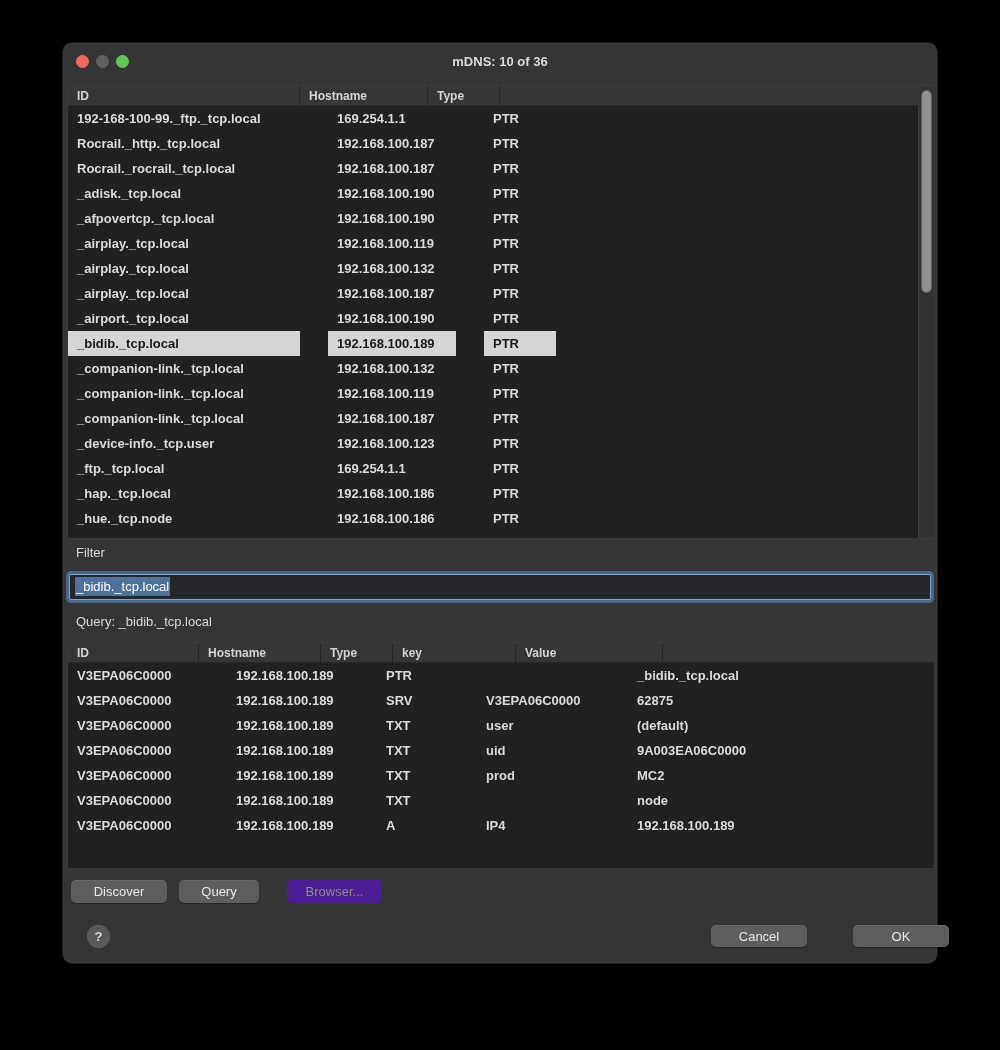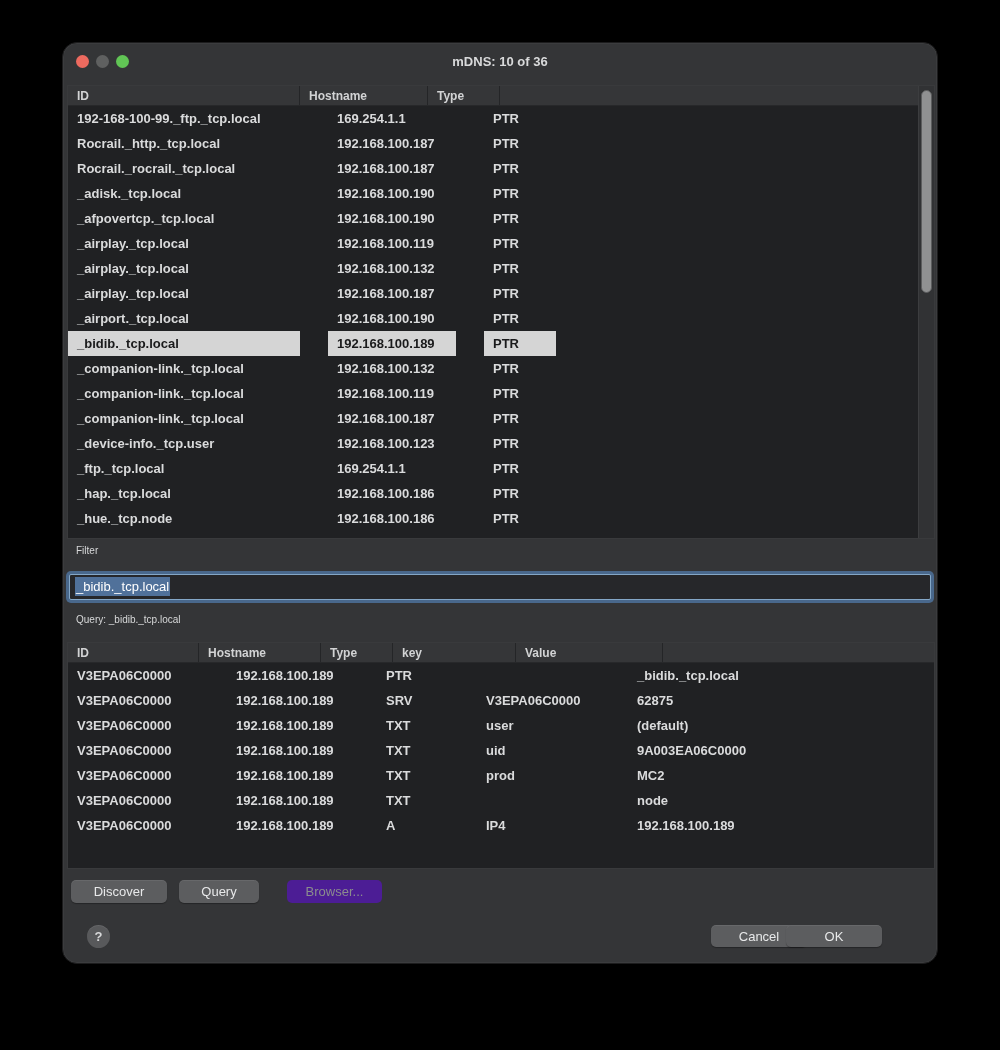--- a/index.html
+++ b/index.html
@@ -1,21 +1,21 @@
 <!DOCTYPE html>
 <html style="--selection: #50719a; --focus-ring: #49688c; --row-highlight: #d5d5d5; --close: #ed6a5f; --minimize: #5f6060; --zoom: #61c555;"><head>
 <meta charset="utf-8">
 <style>
   :root{
     --selection:#50719a; --focus-ring:#49688c; --row-highlight:#d5d5d5;
     --close:#ed6a5f; --minimize:#5f6060; --zoom:#61c555;
   }
   *{margin:0;padding:0;box-sizing:border-box;}
   html,body{width:1000px;height:1050px;background:#000;font-family:"Liberation Sans","DejaVu Sans",sans-serif;overflow:hidden;}
-  .window{position:absolute;left:62px;top:42px;width:876px;height:922px;background:#343537;border-radius:15px;border:1px solid #1c1c1d;box-shadow:0 25px 60px rgba(0,0,0,.75), inset 0 0 0 1px rgba(255,255,255,.04);padding-left:20px;}
+  .window{position:absolute;left:62px;top:42px;width:876px;height:922px;background:#343537;border-radius:10px;border:1px solid #1c1c1d;box-shadow:0 25px 60px rgba(0,0,0,.75), inset 0 0 0 1px rgba(255,255,255,.04);padding-left:20px;}
   .titlebar{position:absolute;left:0;top:0;width:100%;height:38px;border-radius:10px 10px 0 0;}
   .lights{position:absolute;left:13px;top:12px;display:flex;gap:7px;}
   .light{width:13px;height:13px;border-radius:50%;}
   .light.close{background:var(--close);}
   .light.min{background:var(--minimize);}
   .light.zoom{background:var(--zoom);}
   .title{position:absolute;left:0;right:0;top:11px;text-align:center;font-size:13px;font-weight:bold;color:#d9dadb;}
   .tbl{position:absolute;background:#202123;border:1px solid #393a3c;font-weight:bold;}
   .thead{display:flex;height:20px;background:#353638;border-bottom:1px solid #27282a;}
   .th{flex:none;padding:3px 0 0 9px;font-size:12px;color:#d2d3d4;border-right:1px solid #242527;white-space:nowrap;overflow:hidden;}
@@ -23,21 +23,21 @@
   .tbody{position:relative;}
   .row{display:flex;height:25px;align-items:center;gap:28px;}
   .cell{flex:none;padding-left:9px;font-size:13px;color:#dadbdc;white-space:nowrap;overflow:hidden;height:25px;line-height:25px;}
   .row.sel .cell{background:var(--row-highlight);color:#1a1a1b;}
   
   .t1 .c0{width:232px;} .t1 .c1{width:128px;} .t1 .c2{width:72px;}
   
   .t2 .c0{width:131px;} .t2 .c1{width:122px;} .t2 .c2{width:72px;} .t2 .c3{width:123px;} .t2 .c4{width:147px;}
   .scrollbar{position:absolute;right:0;top:0;width:16px;height:100%;background:#313234;border-left:1px solid #3c3d3f;}
   .thumb{position:absolute;left:2px;top:4px;width:11px;height:203px;border-radius:6px;background:#909192;border:1px solid #5c5d5e;}
-  .label{position:absolute;font-size:10px;color:#d7d8d9;}
+  .label{position:absolute;font-size:13px;color:#d7d8d9;}
   .input{position:absolute;left:6px;top:531px;width:862px;height:26px;background:#26272a;border:1px solid #84a7c7;border-radius:2px;box-shadow:0 0 0 3px var(--focus-ring);line-height:24px;padding-left:5px;font-size:13px;color:#fff;}
   .input .seltext{background:var(--selection);padding:2px 1px;}
   .btn{position:absolute;height:23px;border-radius:5px;background:#5c5d5f;color:#e8e9ea;font-size:13px;display:flex;align-items:center;justify-content:center;box-shadow:inset 0 1px 0 rgba(255,255,255,.07), 0 1px 1px rgba(0,0,0,.3);}
   .btn.disabled{background:#4c1d95;color:#8b8c8e;box-shadow:none;}
   .help{position:absolute;left:24px;top:882px;width:23px;height:23px;border-radius:50%;background:#58595b;color:#d8d9da;font-size:13px;font-weight:bold;display:flex;align-items:center;justify-content:center;box-shadow:inset 0 1px 0 rgba(255,255,255,.08);}
 </style>
 </head>
 <body>
 
 <div class="window">
@@ -219,15 +219,15 @@
         </div>
       </div>
   </div>
 
   <div class="btn" style="left:8px;top:837px;width:96px;">Discover</div>
   <div class="btn" style="left:116px;top:837px;width:80px;">Query</div>
   <div class="btn disabled" style="left:224px;top:837px;width:95px;">Browser...</div>
 
   <div class="help">?</div>
   <div class="btn" style="left:648px;top:882px;width:96px;height:22px;">Cancel</div>
-  <div class="btn" style="left:723px;top:882px;width:96px;height:22px;">OK</div>
+  <div class="btn" style="left:790px;top:882px;width:96px;height:22px;">OK</div>
 
 </div>
 
 </body></html>

